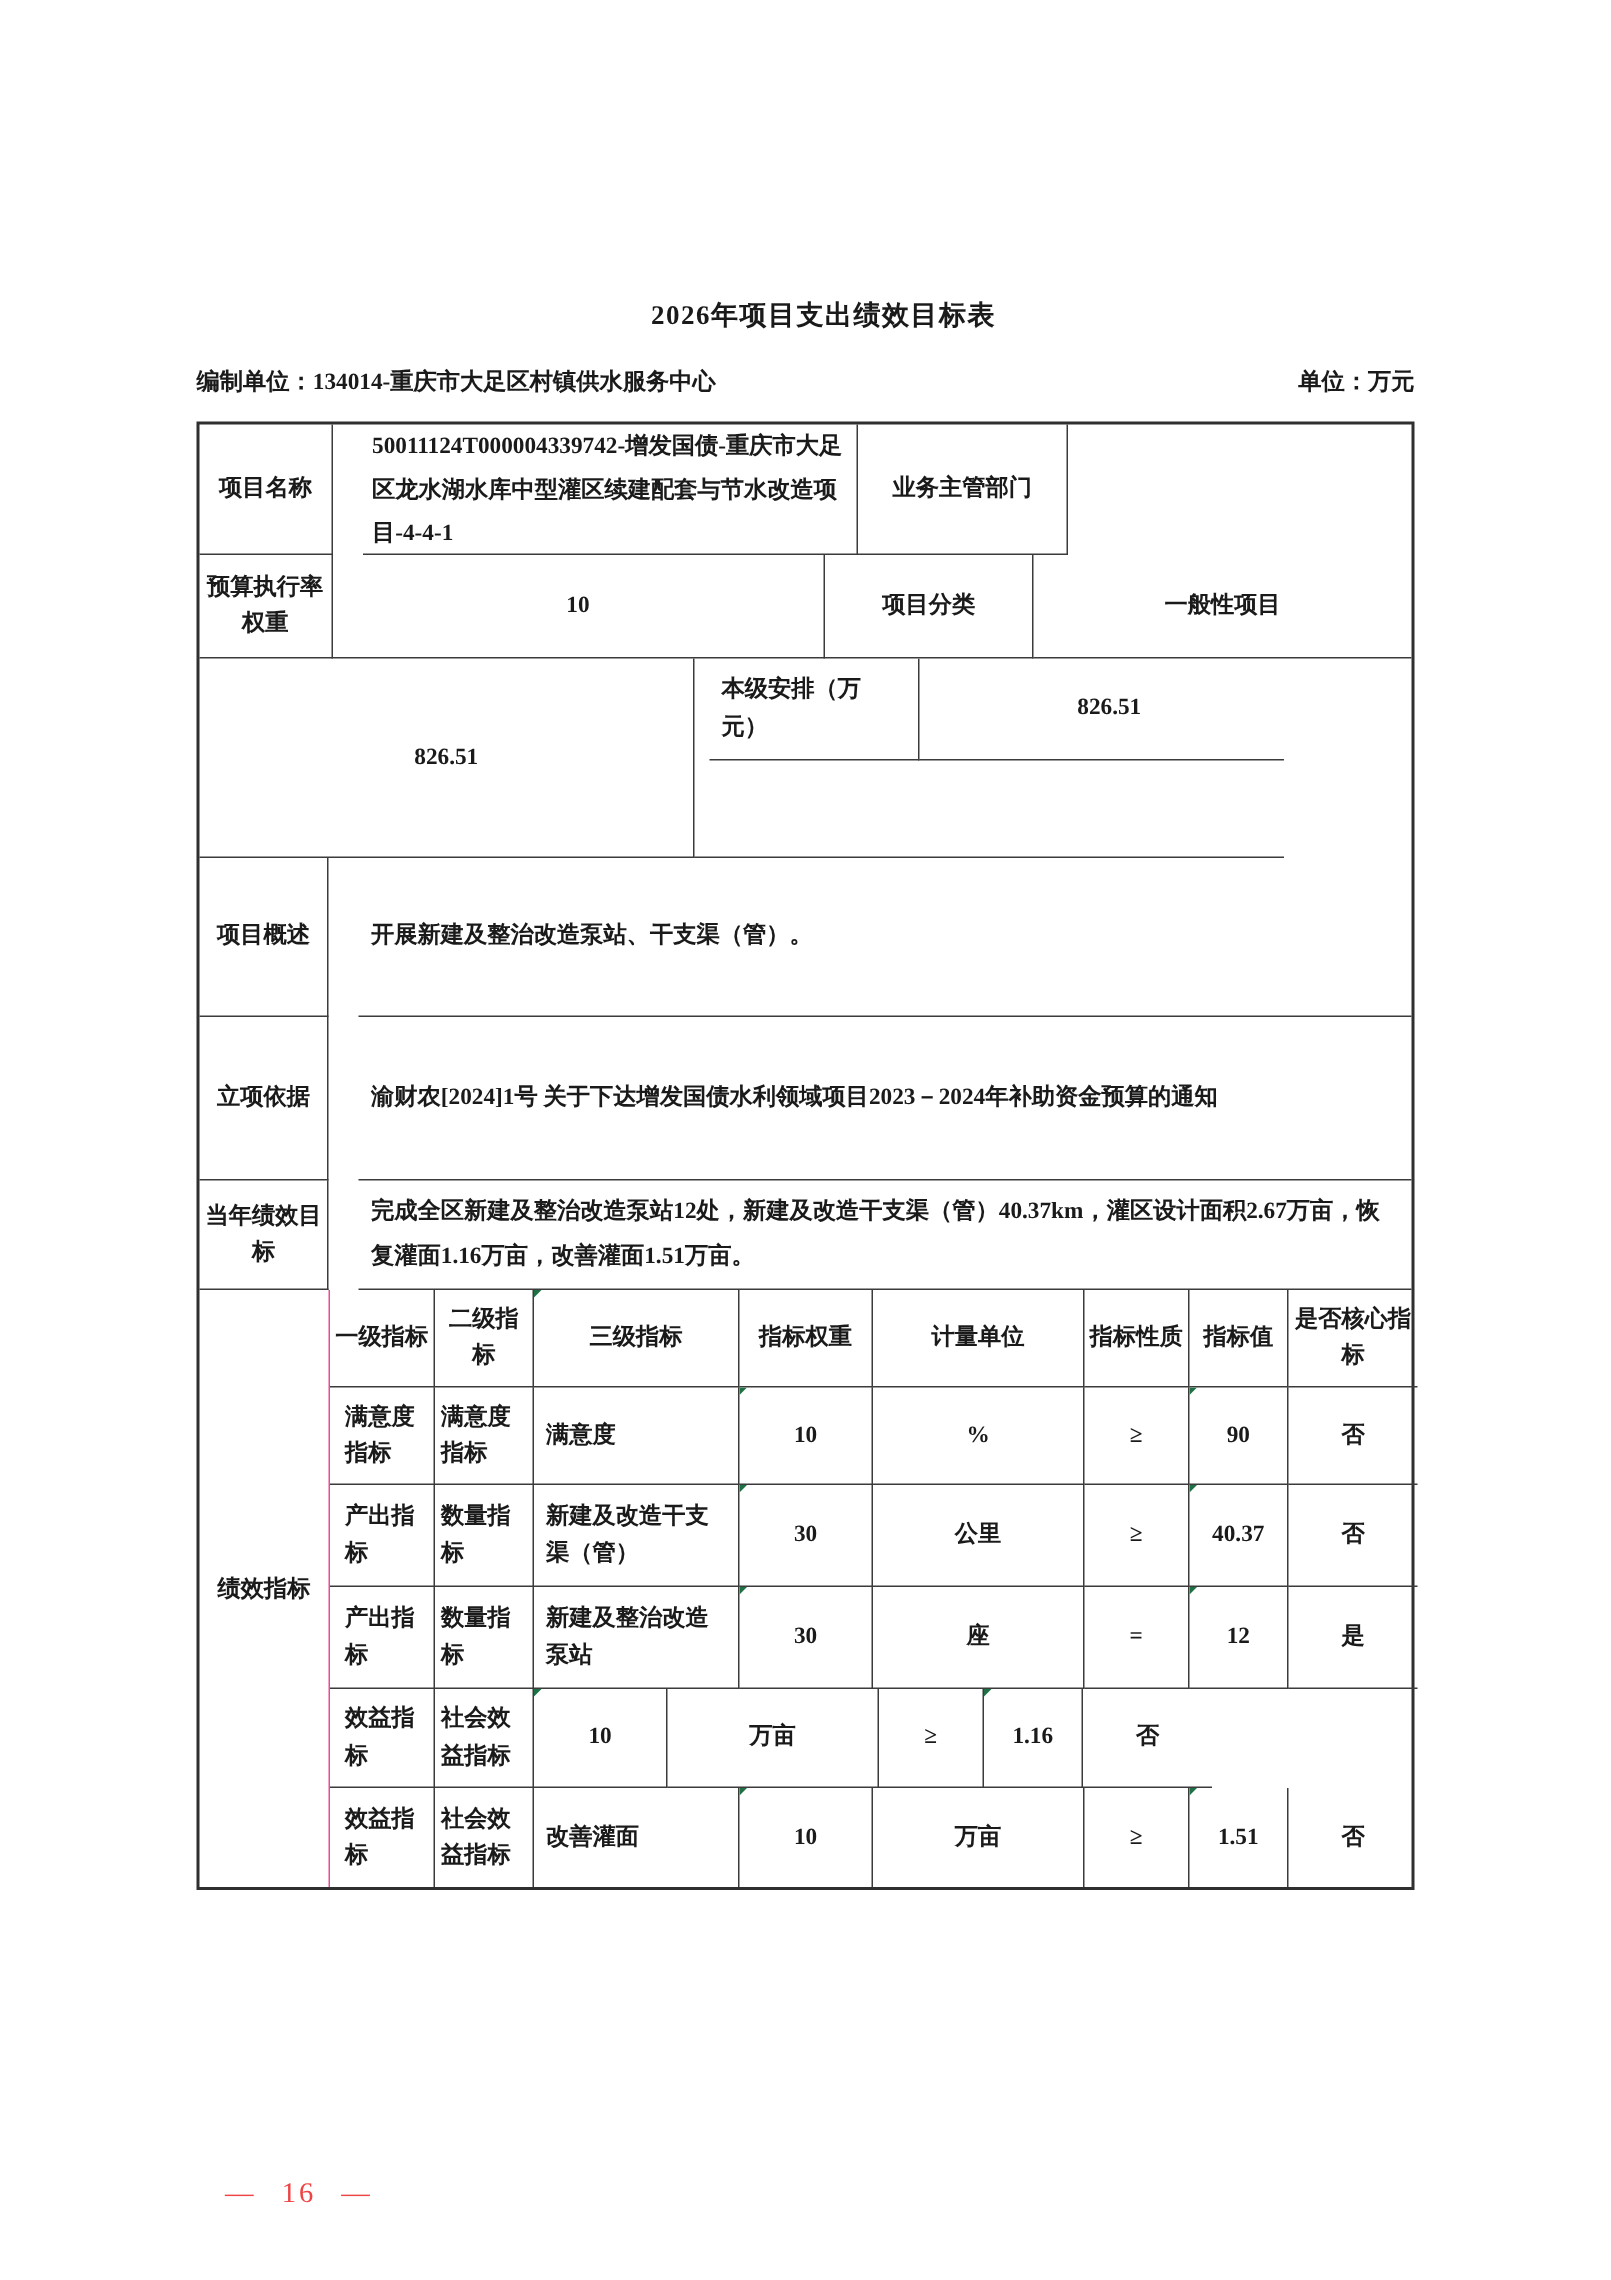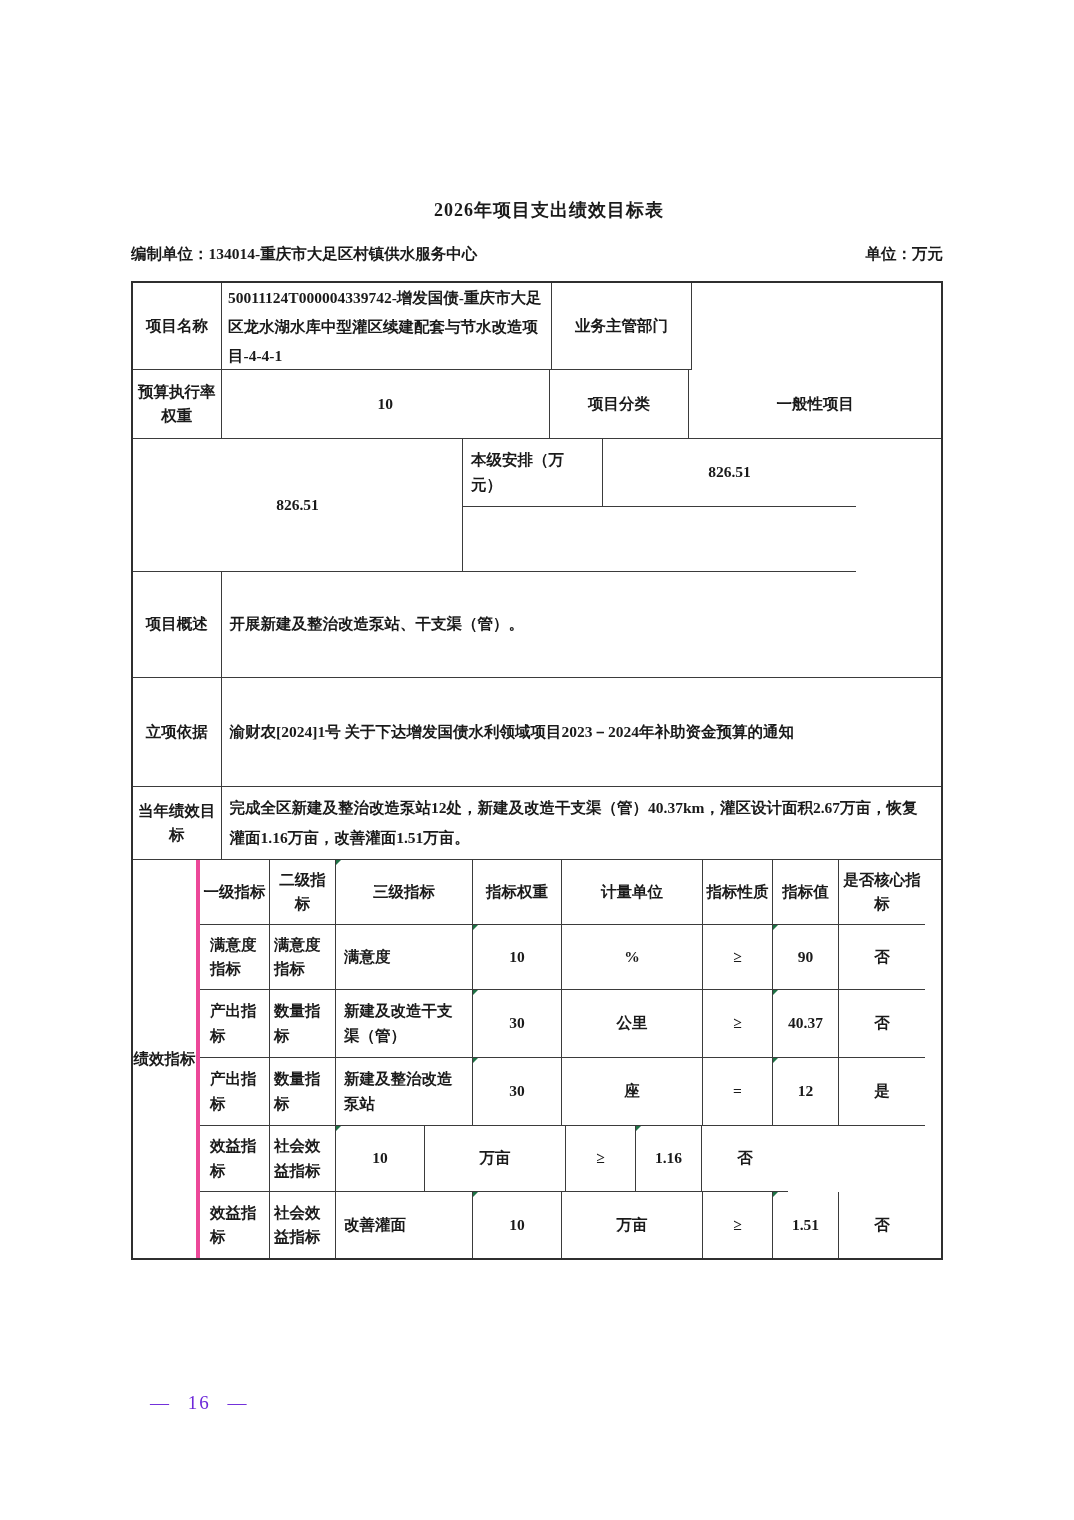--- a/index.html
+++ b/index.html
@@ -34,32 +34,32 @@
     border-right:1px solid #3b3b3b;
     border-bottom:1px solid #3b3b3b;
     display:flex;align-items:center;justify-content:center;
     text-align:center;
     white-space:pre-line;
     line-height:1.55;
     overflow:hidden;
   }
   .cell.last{border-right:none;}
   .row.lastrow > .cell{border-bottom:none;}
-  .cell.left{justify-content:flex-start;text-align:left;padding-left:8px;padding-right:8px;}
+  .cell.left{justify-content:flex-start;text-align:left;padding-left:8px;padding-right:8px;margin-left:20px;}
   .cell.pname{line-height:29px;padding-left:6px;padding-right:4px;}
   
   .subgrid{display:flex;flex-direction:row;padding:0;align-items:stretch;}
   .subrow{display:flex;flex:none;}
   .subrow .cell{border-bottom:none;}
   .subrow.first .cell{border-bottom:1px solid #3b3b3b;}
   
   .ind{display:flex;}
   .ind-left{
-    width:67px;flex:none;box-sizing:border-box;
-    border-right:4px solid #ec4899;
+    width:87px;flex:none;box-sizing:border-box;
+    border-right:1px solid #ec4899;
     display:flex;align-items:center;justify-content:center;
     text-align:center;
   }
   .ind-right{width:725px;display:flex;flex-direction:column;}
   .ind .c1{width:70px;justify-content:flex-start;text-align:left;padding-left:10px;padding-right:2px;}
   .ind .c2{width:66px;justify-content:flex-start;text-align:left;padding-left:4px;padding-right:2px;}
   .ind .c3{width:137px;justify-content:flex-start;text-align:left;padding-left:8px;padding-right:10px;}
   .ind .c4{width:89px;}
   .ind .c5{width:141px;}
   .ind .c6{width:70px;}
@@ -68,22 +68,22 @@
   .ind .hd{justify-content:center;text-align:center;padding-left:2px;padding-right:2px;}
   
   .gt::before{
     content:"";
     position:absolute;top:0;left:0;
     width:0;height:0;
     border-top:5px solid #1e7145;
     border-right:5px solid transparent;
   }
   .footer{
-    position:absolute;top:1392px;left:150px;
-    font-size:19px;color:#6d28d9;
+    position:absolute;top:1452px;left:150px;
+    font-size:19px;color:#ef4444;
     letter-spacing:2px;word-spacing:10px;
   }
 </style>
 </head>
 <body>
 
 <div class="page">
 
   <div class="title">2026年项目支出绩效目标表</div>
 

